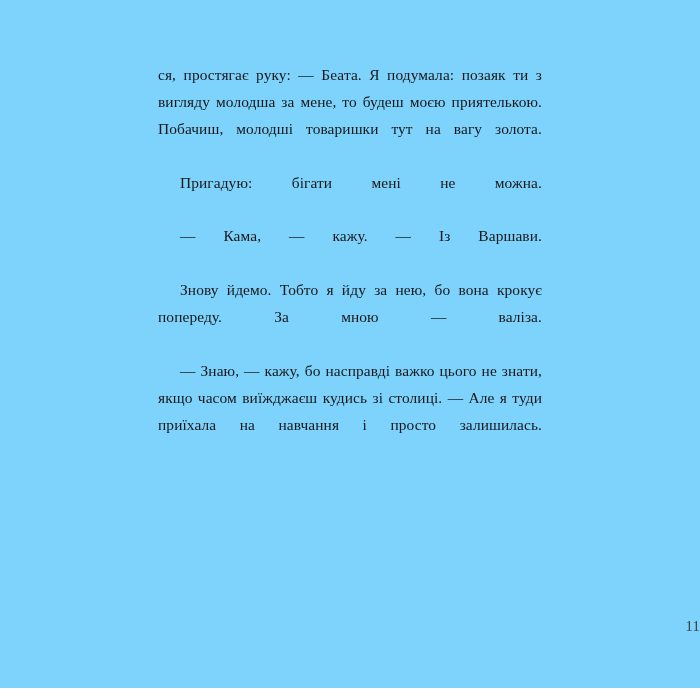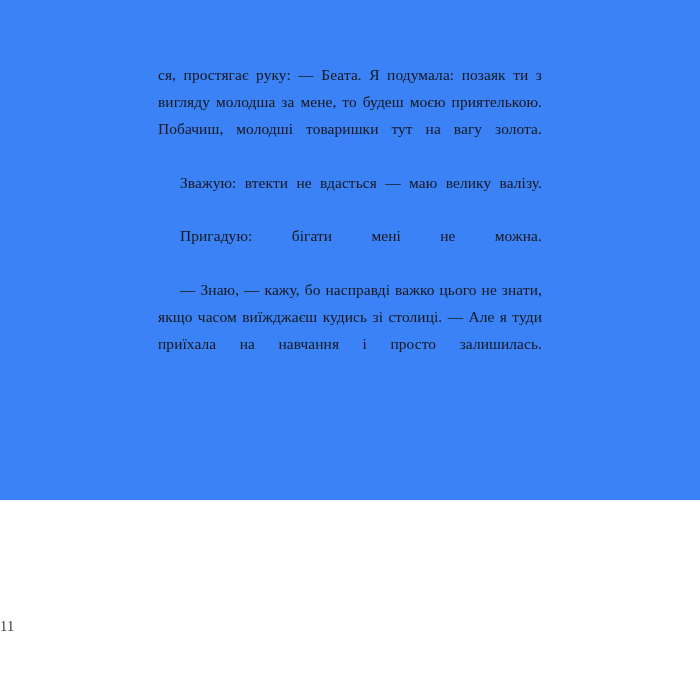--- a/index.html
+++ b/index.html
@@ -10,22 +10,22 @@
     width: 700px;
     height: 700px;
     background: #ffffff;
     font-family: "Liberation Serif", "DejaVu Serif", serif;
     overflow: hidden;
   }
 
   #page {
     position: relative;
     width: 700px;
-    height: 500px;
-    background: #3b82f6;
+    height: 688px;
+    background: #7dd3fc;
   }
 
   #text-block {
     position: absolute;
     left: 158px;
     top: 62px;
     width: 384px;
     color: #17171a;
     font-size: 15.4px;
     line-height: 26.9px;
@@ -53,35 +53,36 @@
     content: "";
     display: inline-block;
     width: 100%;
   }
 
   #page-number {
     position: absolute;
     left: 0;
     right: 0;
     top: 618px;
-    text-align: left;
+    text-align: right;
     color: #3b3b3f;
     font-size: 14.5px;
     font-family: "Liberation Serif", "DejaVu Serif", serif;
     letter-spacing: 0.3px;
   }
 </style>
 </head>
 <body>
 
 <div id="page">
 
   <div id="text-block">
     <p class="cont">ся, простягає руку: — Беата. Я подумала: позаяк ти з вигляду молодша за мене, то будеш моєю приятелькою. Побачиш, молодші товаришки тут на вагу золота.</p>
-    <p>Зважую: втекти не вдасться — маю велику валізу.</p>
     <p>Пригадую: бігати мені не можна.</p>
+    <p>— Кама, — кажу. — Із Варшави.</p>
+    <p>Знову йдемо. Тобто я йду за нею, бо вона крокує попереду. За мною — валіза.</p>
     <p>— Знаю, — кажу, бо насправді важко цього не знати, якщо часом виїжджаєш кудись зі столиці. — Але я туди приїхала на навчання і просто залишилась.</p>
 
   </div>
 
   <div id="page-number">11</div>
 
 </div>
 
 </body></html>

